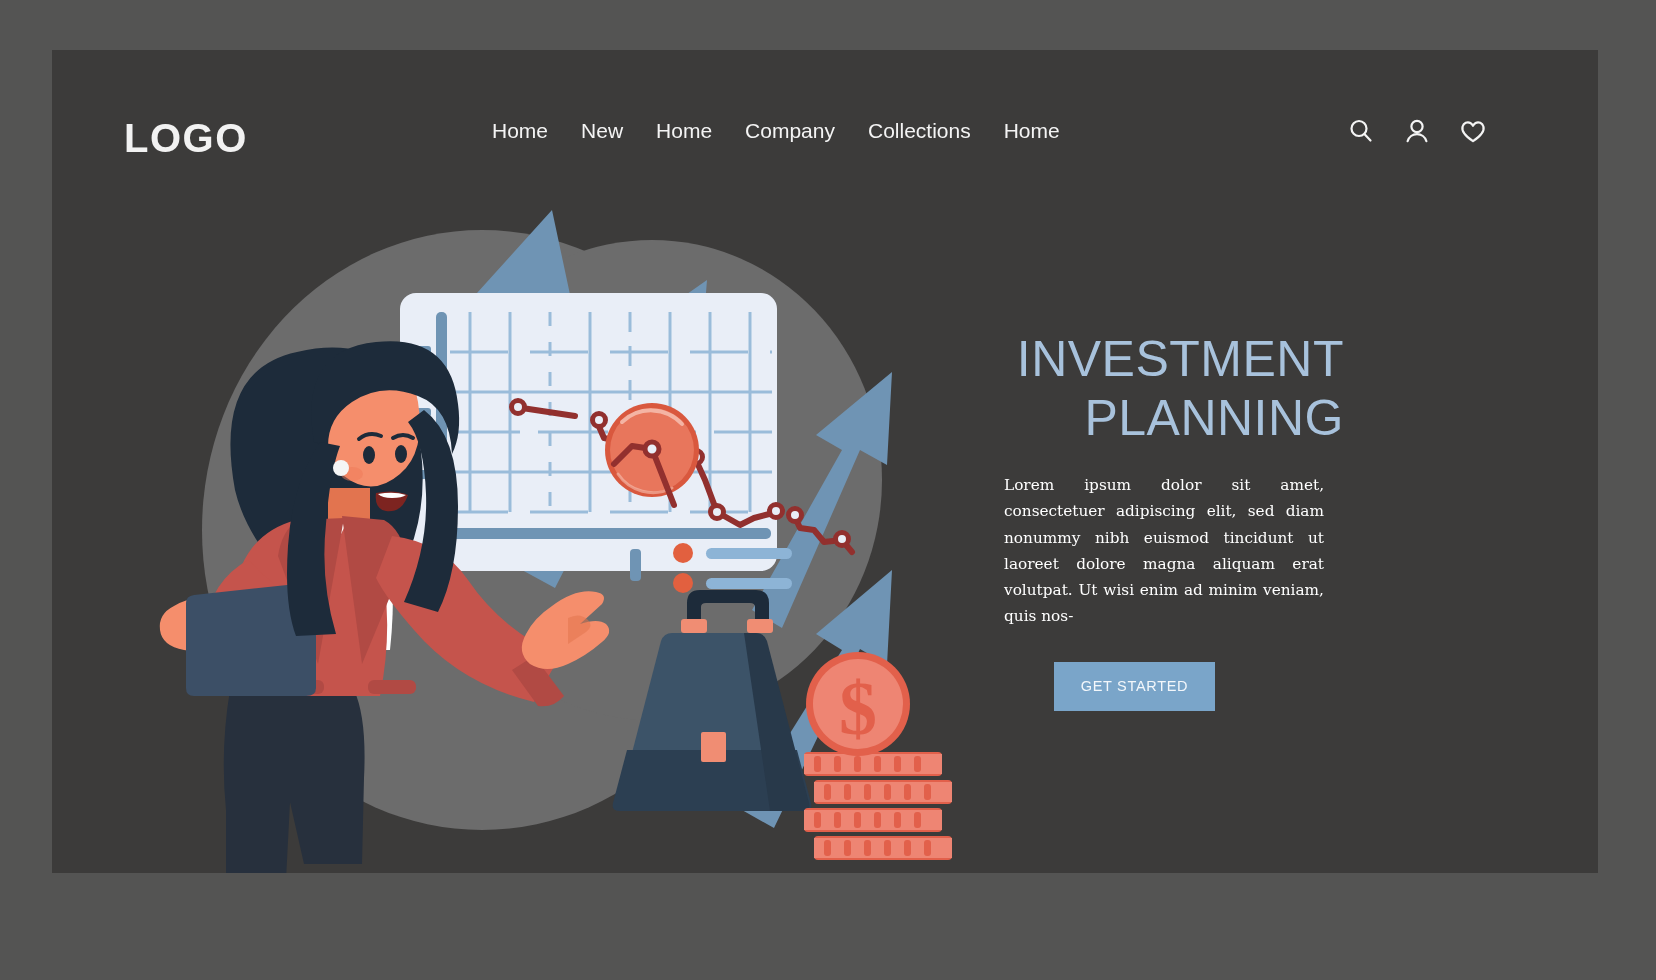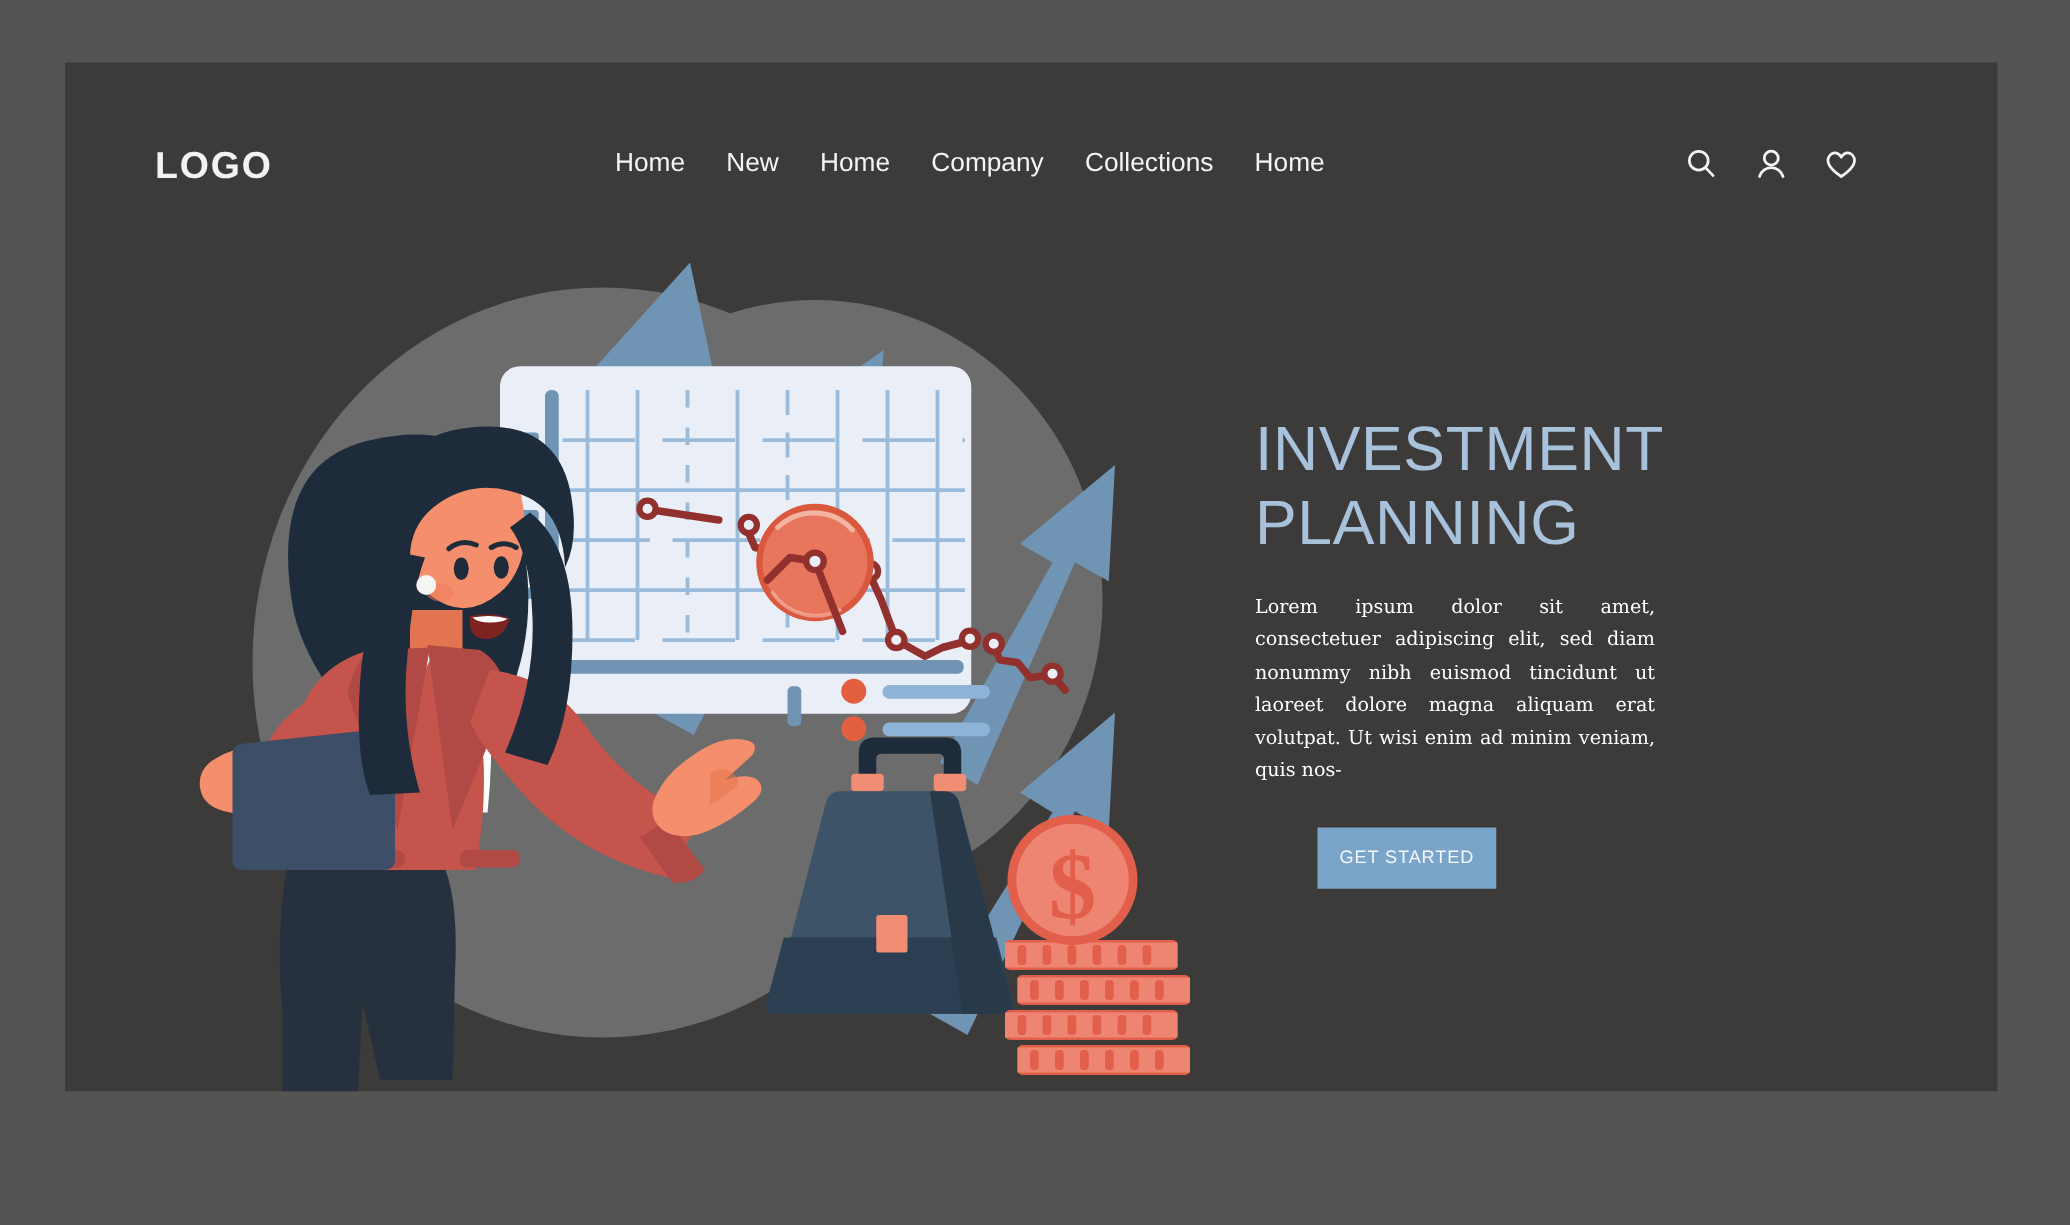--- a/index.html
+++ b/index.html
@@ -39,21 +39,21 @@
     left: 0;
     top: 0;
     width: 100%;
     height: 120px;
   }
   #logo {
     position: absolute;
     left: 72px;
     top: 68px;
     color: #f2f2f2;
-    font-size: 30px;
+    font-size: 40px;
     font-weight: bold;
     letter-spacing: 1.5px;
     line-height: 1;
     user-select: none;
   }
   #navlinks {
     position: absolute;
     left: 440px;
     top: 70px;
     display: flex;
@@ -91,39 +91,40 @@
     width: 340px;
   }
   #hero-title {
     color: #a8c2dc;
     font-size: 50px;
     line-height: 1.18;
     letter-spacing: 0.5px;
     font-weight: 400;
     margin: 0;
     white-space: pre-line;
+    text-align: right;
   }
   #hero-paragraph {
     margin: 24px 0 0 0;
     color: #ffffff;
     font-size: 15.3px;
     line-height: 1.72;
     font-family: "DejaVu Serif", serif;
     text-align: justify;
     width: 320px;
   }
   #cta-button {
     display: inline-block;
     margin-top: 32px;
     margin-left: 50px;
     background: #7aa5c9;
     color: #f3f7fb;
     border: none;
     padding: 0;
-    width: 143px;
+    width: 161px;
     height: 49px;
     line-height: 49px;
     text-align: center;
     font-size: 14.5px;
     letter-spacing: 0.7px;
     font-family: "Liberation Sans", sans-serif;
     cursor: pointer;
   }
 
   

